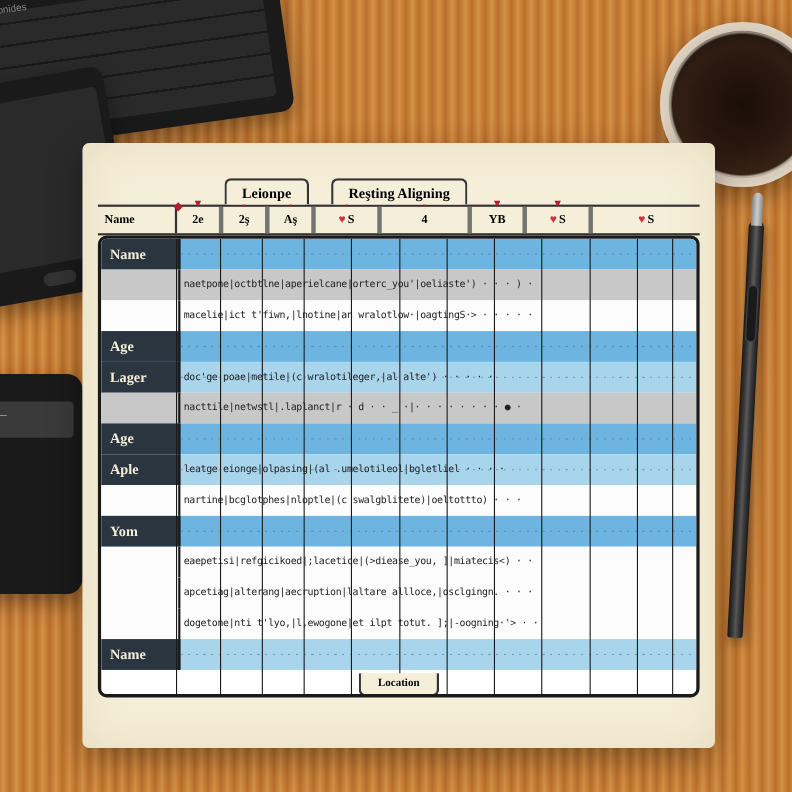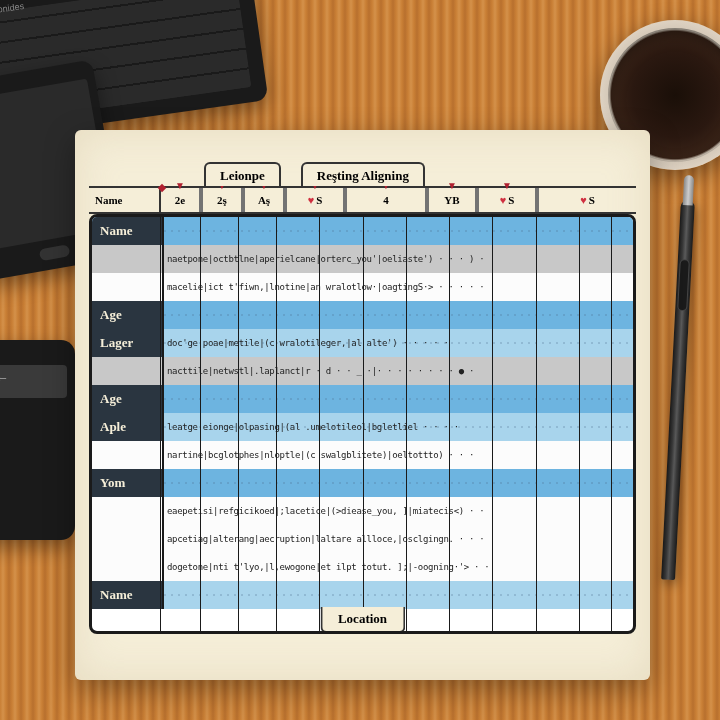--- a/index.html
+++ b/index.html
@@ -28,21 +28,21 @@
 .table-area{border:3px solid #1a1a1a;border-radius:8px;overflow:hidden;background:#fff;position:relative;height:420px}
 .row{display:flex;height:28px;position:relative}
 .row.blue{background:#6db4e0}
 .row.gray{background:#c8c8c8}
 .row.white{background:#fcfcfc}
 .row.lblue{background:#a8d4ec}
 .sidelabel{width:72px;min-width:72px;background:#2a3540;color:#f5eed8;font-weight:bold;font-size:13px;display:flex;align-items:center;padding-left:8px;border-right:2px solid #1a1a1a}
 .datacell{flex:1;font-size:9px;display:flex;align-items:center;padding:0 3px;color:#222;overflow:hidden;white-space:nowrap;font-family:monospace;letter-spacing:-.3px}
 .dots{position:absolute;top:50%;left:72px;right:0;height:1px;background:repeating-linear-gradient(90deg,#4a6a8a 0,#4a6a8a 2px,transparent 2px,transparent 7px);transform:translateY(-50%);opacity:.5}
 .vline{position:absolute;top:0;bottom:0;width:1px;background:#1a1a1a;z-index:3}
-.loctab{position:absolute;bottom:-2px;left:50%;transform:translateX(-50%);border:2px solid #333;background:#f5eed8;padding:4px 16px;font-size:13px;font-weight:bold;border-radius:0 0 6px 6px;border-top:none;z-index:5}
+.loctab{position:absolute;bottom:-2px;left:50%;transform:translateX(-50%);border:2px solid #333;background:#f5eed8;padding:4px 16px;font-size:10px;font-weight:bold;border-radius:0 0 6px 6px;border-top:none;z-index:5}
 .diamond{position:absolute;width:6px;height:6px;background:#b02030;transform:rotate(45deg);top:-3px}
 </style>
 </head>
 <body>
 
 <div class="desk"></div>
 <div class="keyboard"></div>
 <div class="tablet"></div>
 <div class="phone"></div>
 <div class="mug"></div>

